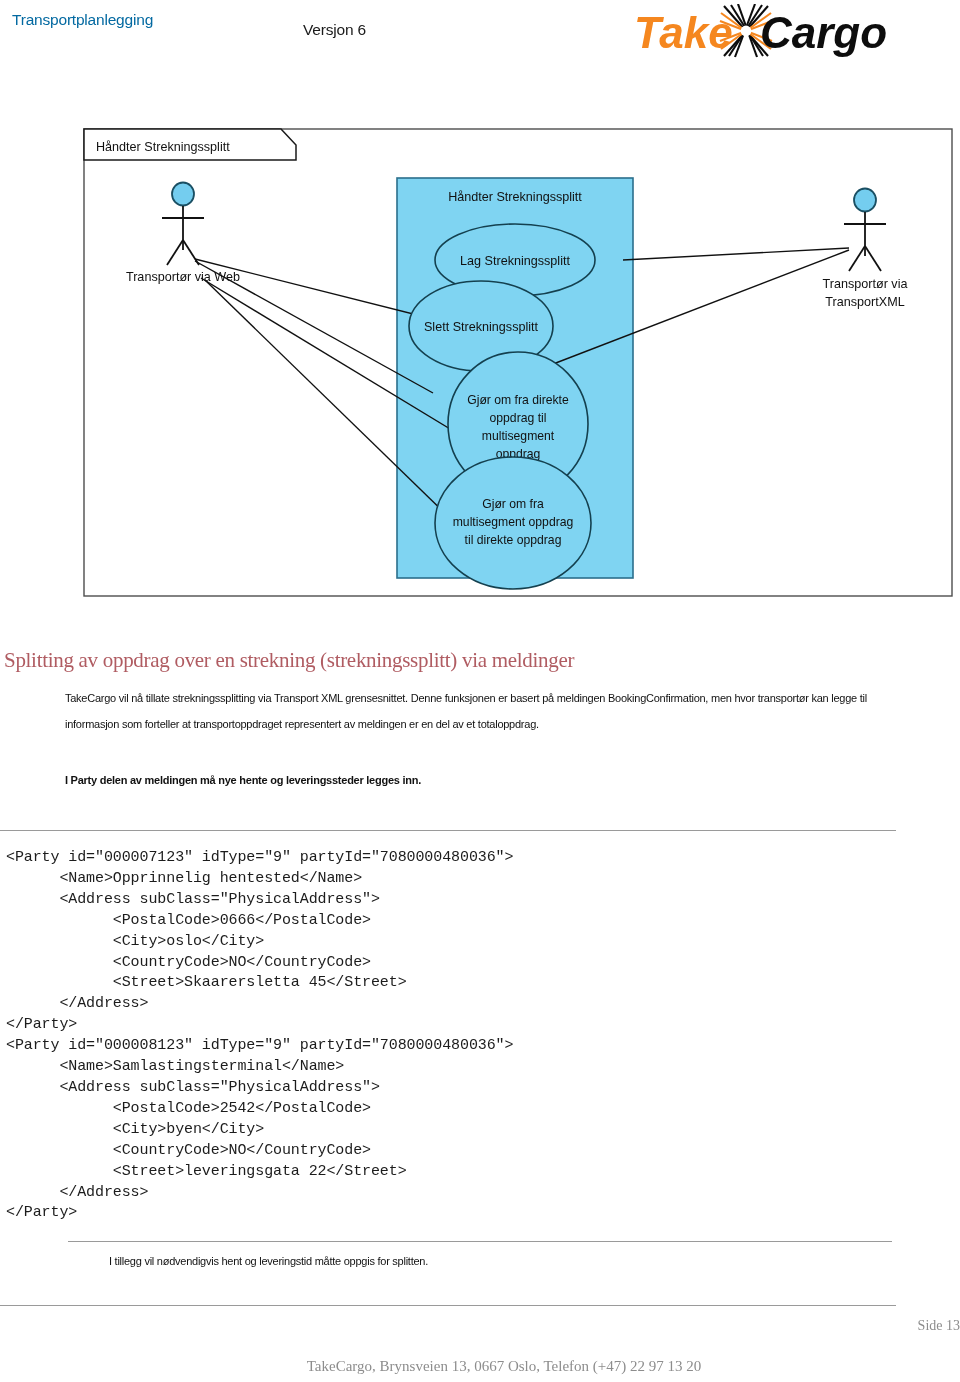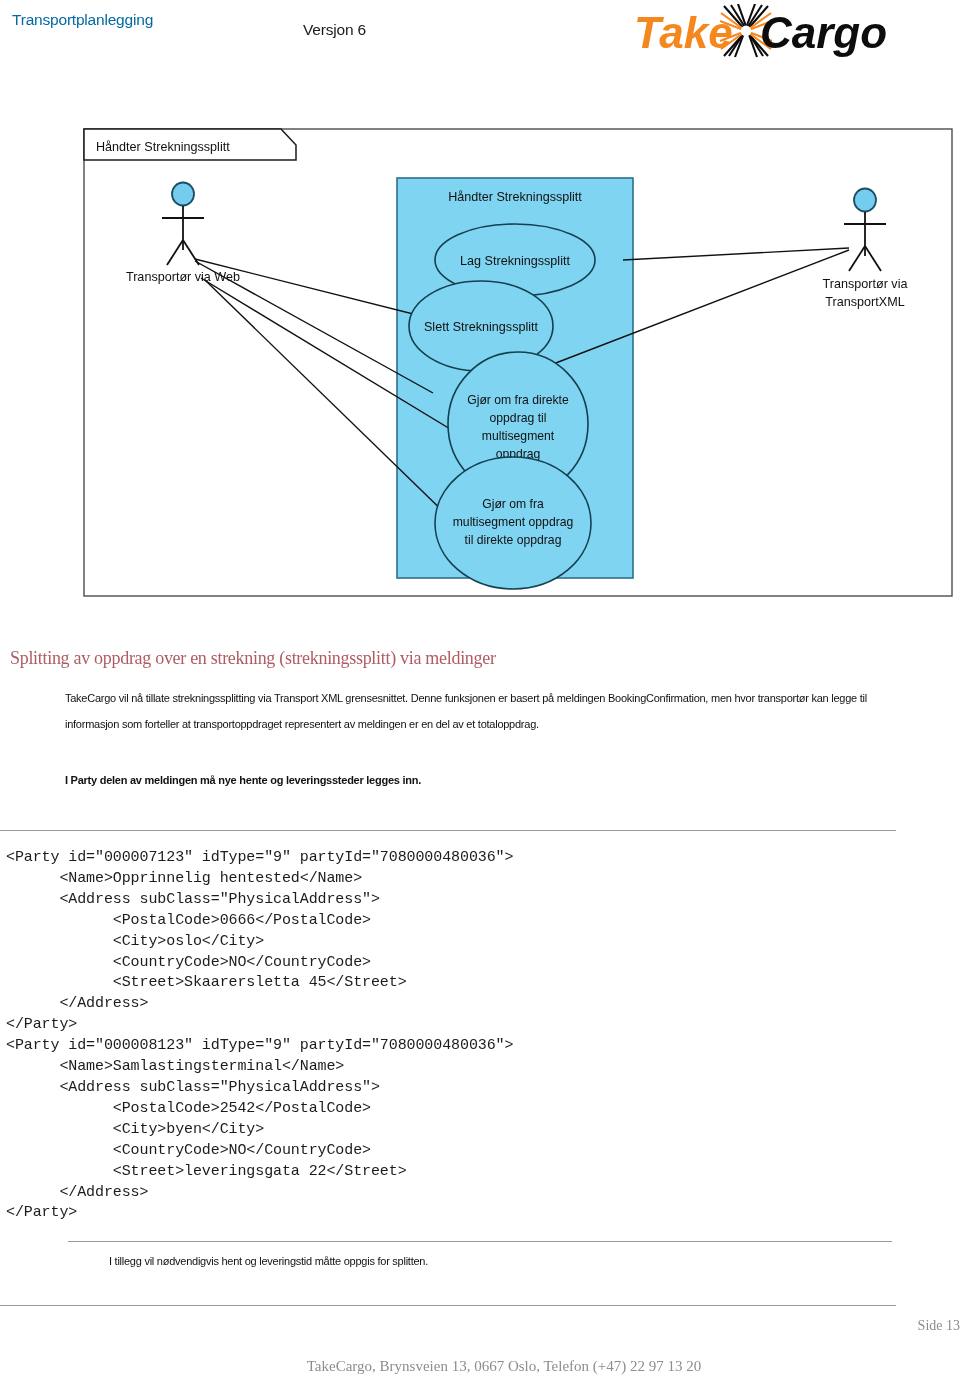--- a/index.html
+++ b/index.html
@@ -49,24 +49,24 @@
   .diagram-wrap {
     position: absolute;
     left: 48px; top: 128px;
     width: 872px; height: 470px; margin-left: 35px;
   }
   .diagram-wrap svg { display: block; }
 
   
   .section-heading {
     position: absolute;
-    left: 10px; top: 648px;
+    left: 4px; top: 648px;
     width: 940px;
     font-family: "Liberation Serif", serif;
-    font-size: 18px;
+    font-size: 21px;
     color: #b05c62;
     letter-spacing: -0.3px;
     white-space: nowrap;
   }
   .body-para {
     position: absolute;
     font-size: 11px;
     line-height: 25.5px;
     color: #111111;
     letter-spacing: -0.25px;

